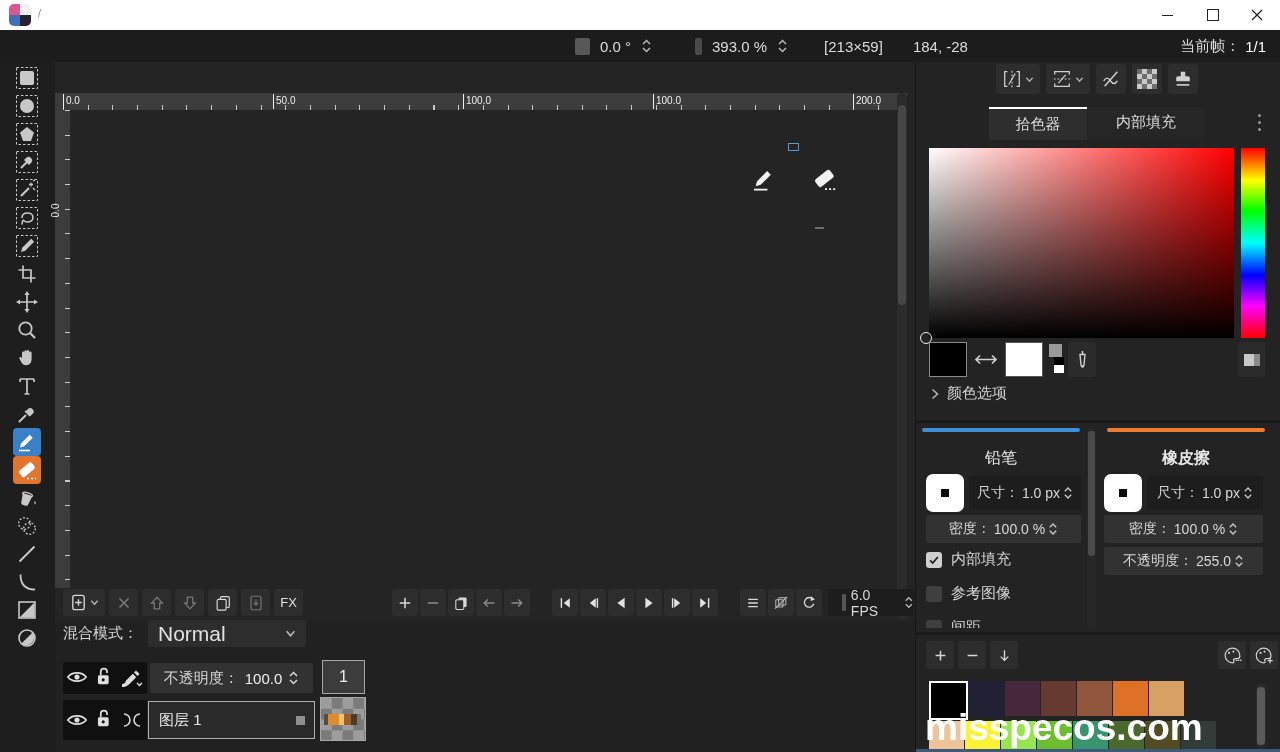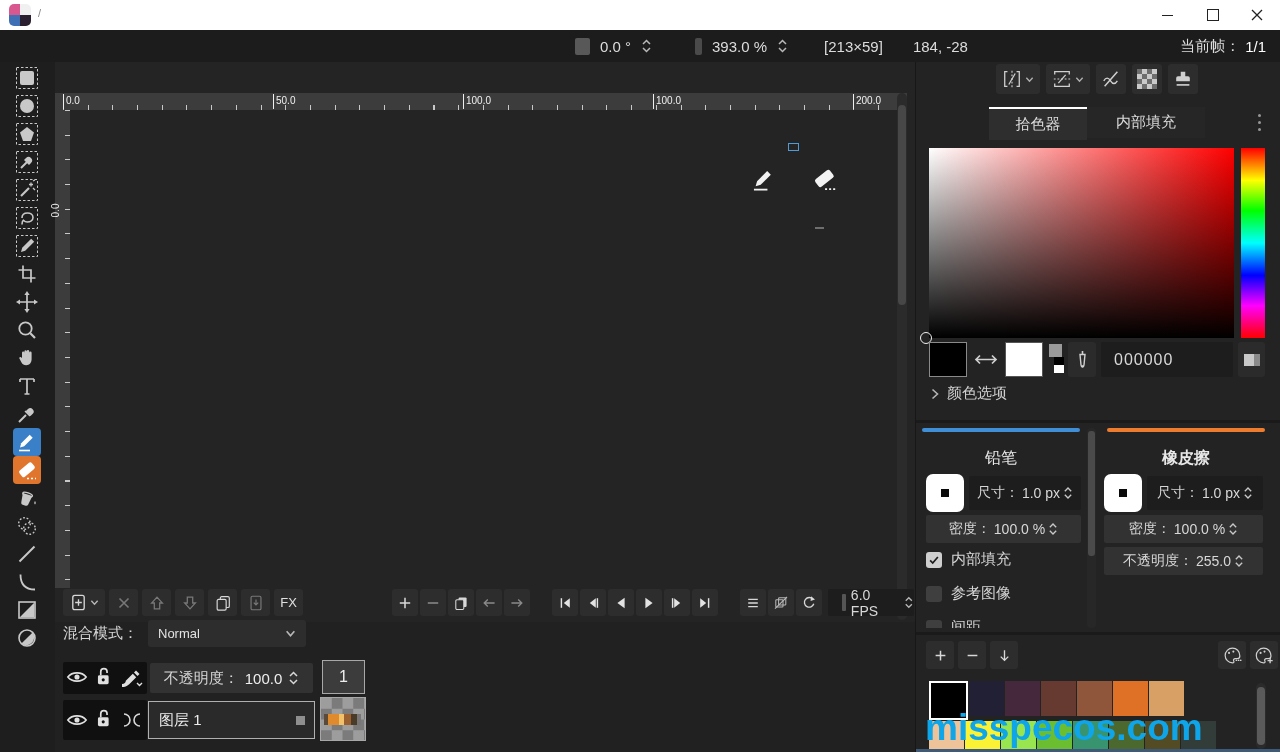--- a/index.html
+++ b/index.html
@@ -36,21 +36,21 @@
   .cjk{font-size:15px;color:#d6d6d6;}
   
   .rpanel{left:915px;top:62px;width:365px;height:690px;background:#232323;border-left:1px solid #171717;}
   .tab{position:absolute;top:45px;height:31px;display:flex;align-items:center;justify-content:center;font-size:15px;color:#dcdcdc;}
   .swatch{width:35px;height:35px;margin:0 1px 1px 0;}
   .swatch.sel{border:2px solid #ffffff;}
   .chk{width:16px;height:16px;border-radius:3px;display:flex;align-items:center;justify-content:center;}
   .chk.on{background:#cfcfcf;}
   .chk.off{background:#3f3f3f;}
   .paneltitle{font-size:16px;color:#e8e8e8;text-align:center;}
-  .watermark{font-size:37px;font-weight:800;color:#0ea5e9;letter-spacing:0px;z-index:50;}
+  .watermark{font-size:37px;font-weight:800;color:#ffffff;letter-spacing:0px;z-index:50;}
   .dot3{width:3px;height:3px;border-radius:50%;background:#979797;margin:2px 0;}
 </style>
 </head>
 <body>
 
 <div id="app">
 
   <div class="a titlebar">
     <div class="a applogo">
       <div style="background:#d9578f"></div>
@@ -395,21 +395,21 @@
       <div style="width:4px;height:17px;background:#555;border-radius:1px;"></div>
       <span>6.0 FPS</span>
       <svg width="10" height="17" viewBox="0 0 11 18">
           <path d="M2 7 L5.5 3.5 L9 7 M2 11 L5.5 14.5 L9 11" stroke="#b8b8b8" stroke-width="1.5" fill="none"></path>
         </svg>
     </div>
   </div>
 
   <span class="a cjk" style="left:63px;top:624px;">混合模式：</span>
   <div class="a btn" style="left:148px;top:620px;width:158px;height:27px;justify-content:space-between;padding:0 10px;">
-    <span style="font-size:13px;color:#e2e2e2;">Normal</span>
+    <span style="font-size:21px;color:#e2e2e2;">Normal</span>
     <svg width="11" height="11" viewBox="0 0 10 10">
         <path d="M1.5 3 L5 7 L8.5 3" stroke="#b8b8b8" stroke-width="1.5" fill="none"></path>
       </svg>
   </div>
 
   <div class="a" style="left:63px;top:662px;width:84px;height:32px;background:#101010;border-radius:2px;">
     <div class="a" style="left:3px;top:6px;">
       <svg width="22" height="18" viewBox="0 0 18 12">
           <path d="M1.5 6 C5 1.5 13 1.5 16.5 6 C13 10.5 5 10.5 1.5 6 Z" fill="none" stroke="#e0e0e0" stroke-width="1.3"></path>
           <circle cx="9" cy="6" r="2.1" fill="#e0e0e0"></circle>
@@ -534,23 +534,20 @@
     <div class="a" style="left:133px;top:282px;width:18px;height:32px;">
       <div style="width:13px;height:13px;background:#9a9a9a;"></div>
       <div style="width:10px;height:16px;margin-left:5px;background:linear-gradient(to bottom,#000 0 50%,#fff 50% 100%);"></div>
     </div>
     <div class="a btn" style="left:152px;top:280px;width:28px;height:35px;background:#2b2b2b;">
       <svg width="13" height="20" viewBox="0 0 13 20">
           <path d="M6.5 1 v3" stroke="#cfcfcf" stroke-width="1.6"></path>
           <path d="M4 4.5 h5 l-1 10.5 a1.5 1.5 0 0 1-3 0 z" fill="none" stroke="#cfcfcf" stroke-width="1.4"></path>
           <circle cx="6.5" cy="16.5" r="1.3" fill="#cfcfcf"></circle>
         </svg>
-    </div>
-    <div class="a spin" style="left:185px;top:280px;width:132px;height:35px;justify-content:flex-start;padding-left:13px;font-size:16px;letter-spacing:1px;">
-      <span>000000</span>
     </div>
     <div class="a btn" style="left:322px;top:280px;width:27px;height:35px;background:#2b2b2b;">
       <svg width="18" height="14" viewBox="0 0 18 14">
           <rect x="1" y="1" width="16" height="12" fill="#c8c8c8"></rect>
           <rect x="11" y="1" width="6" height="12" fill="#8a8a8a"></rect>
         </svg>
     </div>
 
     <div class="a row" style="left:15px;top:322px;gap:8px;">
       <svg width="8" height="12" viewBox="0 0 8 12">

